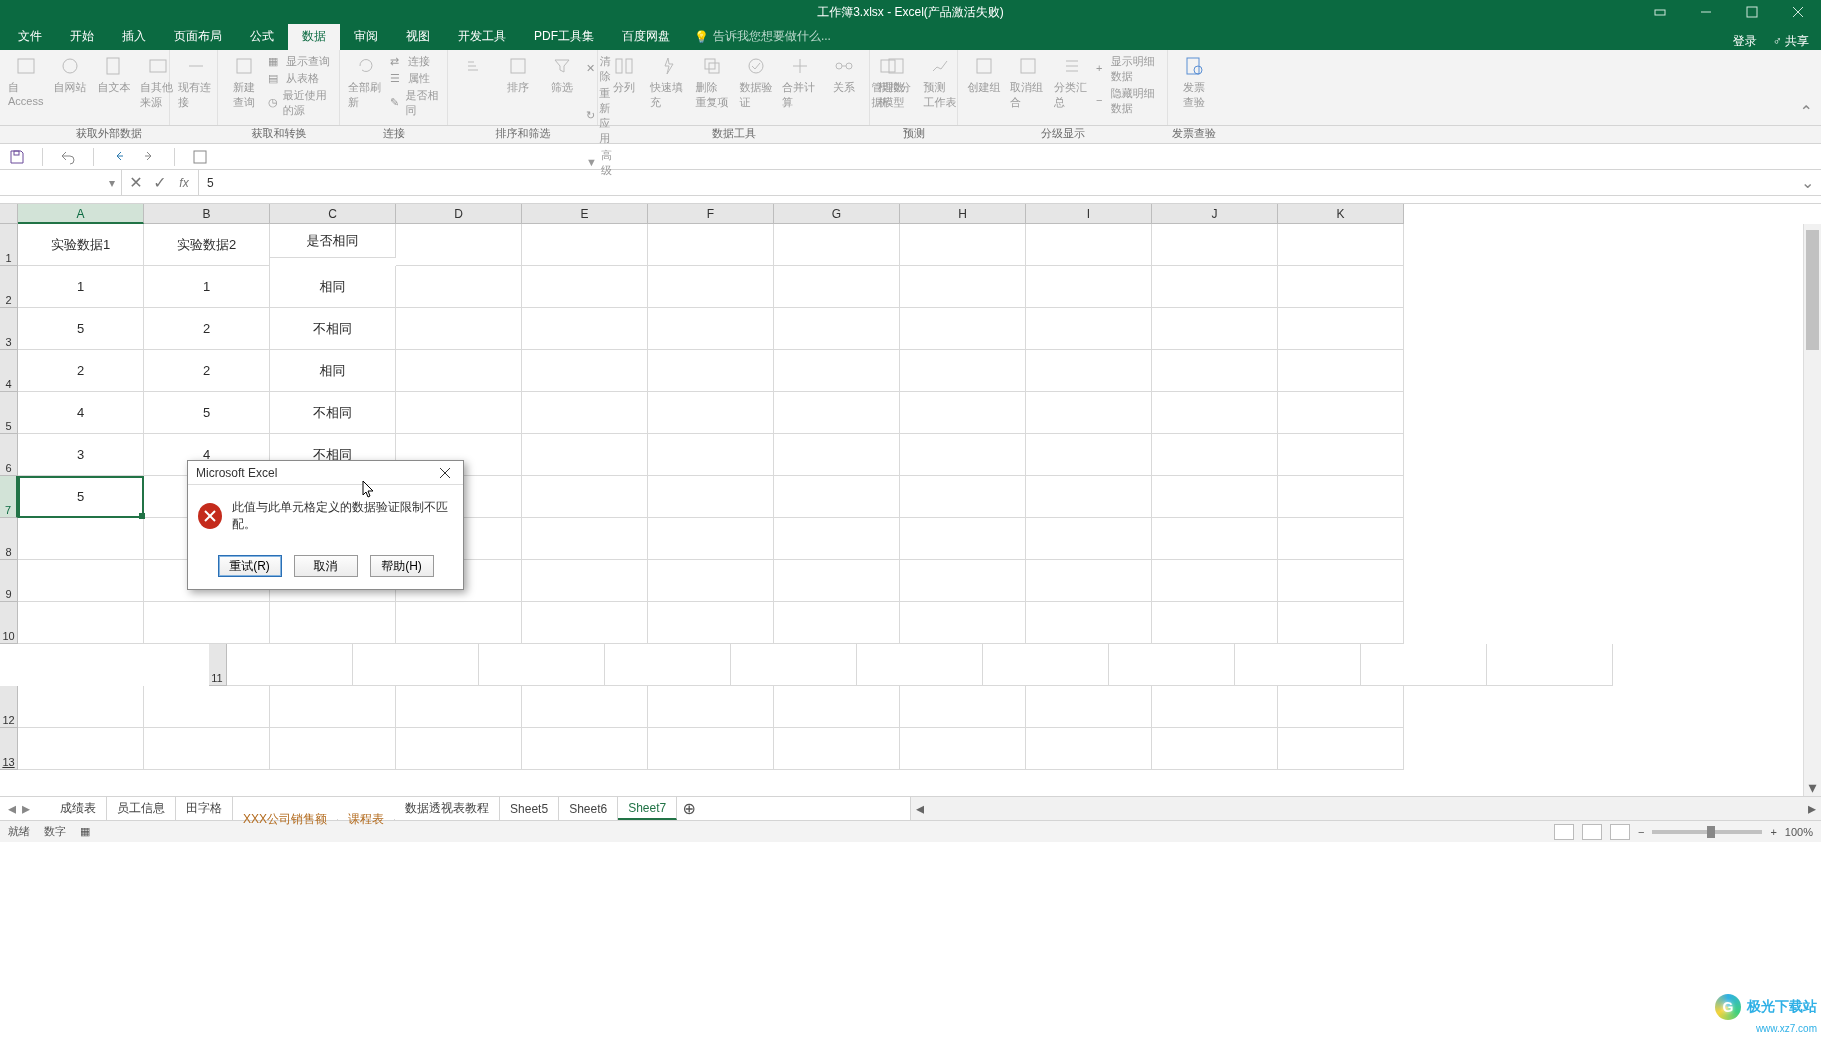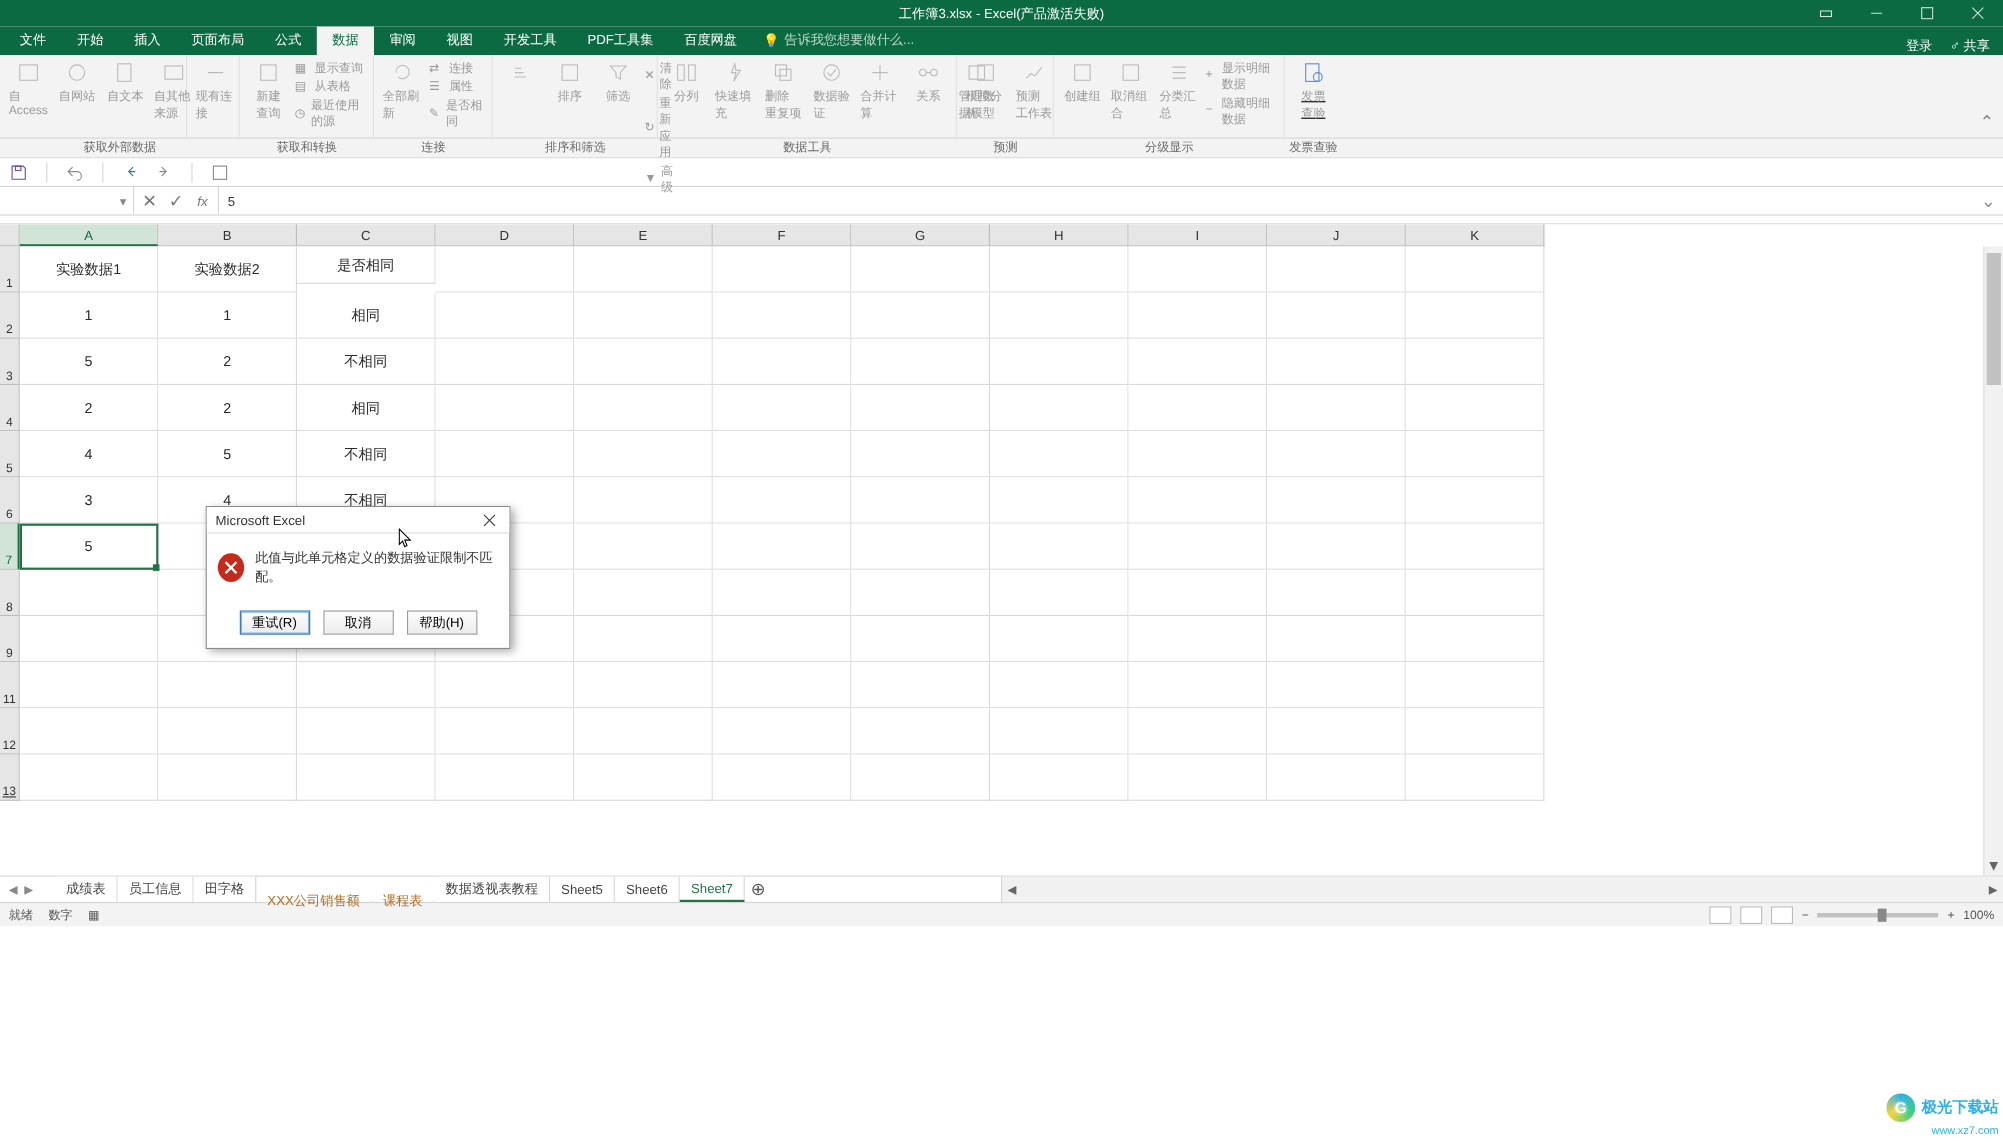--- a/index.html
+++ b/index.html
@@ -422,21 +422,21 @@
             <span class="ic">+</span>
             <span>显示明细数据</span>
           </div>
         <div class="row">
             <span class="ic">−</span>
             <span>隐藏明细数据</span>
           </div>
       </div>
     </div>
   </div>
-  <div class="ribbon-group" style="width:52px;border-right:none;text-decoration:underline;">
+  <div class="ribbon-group" style="width:52px;border-right:none;">
     <div class="items">
         <div class="rb-btn">
           <span class="icon">
             <svg viewBox="0 0 20 20">
               <rect x="3" y="2" width="12" height="16" fill="none" stroke="#5a8fd4"></rect>
               <circle cx="14" cy="14" r="4" fill="none" stroke="#5a8fd4"></circle>
             </svg>
           </span>
           <span style="white-space:pre-line;">发票
 查验</span>
@@ -641,20 +641,34 @@
         <div class="cell" style="width: 126px; height: 42px;"></div>
         <div class="cell" style="width: 126px; height: 42px;"></div>
         <div class="cell" style="width: 126px; height: 42px;"></div>
         <div class="cell" style="width: 126px; height: 42px;"></div>
         <div class="cell" style="width: 126px; height: 42px;"></div>
         <div class="cell" style="width: 126px; height: 42px;"></div>
         <div class="cell" style="width: 126px; height: 42px;"></div>
         <div class="cell" style="width: 126px; height: 42px;"></div>
       </div>
       <div class="row" style="height: 42px;">
+        <div class="row-h" style="height: 42px;">10</div>
+        <div class="cell" style="width: 126px; height: 42px;"></div>
+        <div class="cell" style="width: 126px; height: 42px;"></div>
+        <div class="cell" style="width: 126px; height: 42px;"></div>
+        <div class="cell" style="width: 126px; height: 42px;"></div>
+        <div class="cell" style="width: 126px; height: 42px;"></div>
+        <div class="cell" style="width: 126px; height: 42px;"></div>
+        <div class="cell" style="width: 126px; height: 42px;"></div>
+        <div class="cell" style="width: 126px; height: 42px;"></div>
+        <div class="cell" style="width: 126px; height: 42px;"></div>
+        <div class="cell" style="width: 126px; height: 42px;"></div>
+        <div class="cell" style="width: 126px; height: 42px;"></div>
+      </div>
+      <div class="row" style="height: 42px; justify-content: center;">
         <div class="row-h" style="height: 42px;">11</div>
         <div class="cell" style="width: 126px; height: 42px;"></div>
         <div class="cell" style="width: 126px; height: 42px;"></div>
         <div class="cell" style="width: 126px; height: 42px;"></div>
         <div class="cell" style="width: 126px; height: 42px;"></div>
         <div class="cell" style="width: 126px; height: 42px;"></div>
         <div class="cell" style="width: 126px; height: 42px;"></div>
         <div class="cell" style="width: 126px; height: 42px;"></div>
         <div class="cell" style="width: 126px; height: 42px;"></div>
         <div class="cell" style="width: 126px; height: 42px;"></div>

